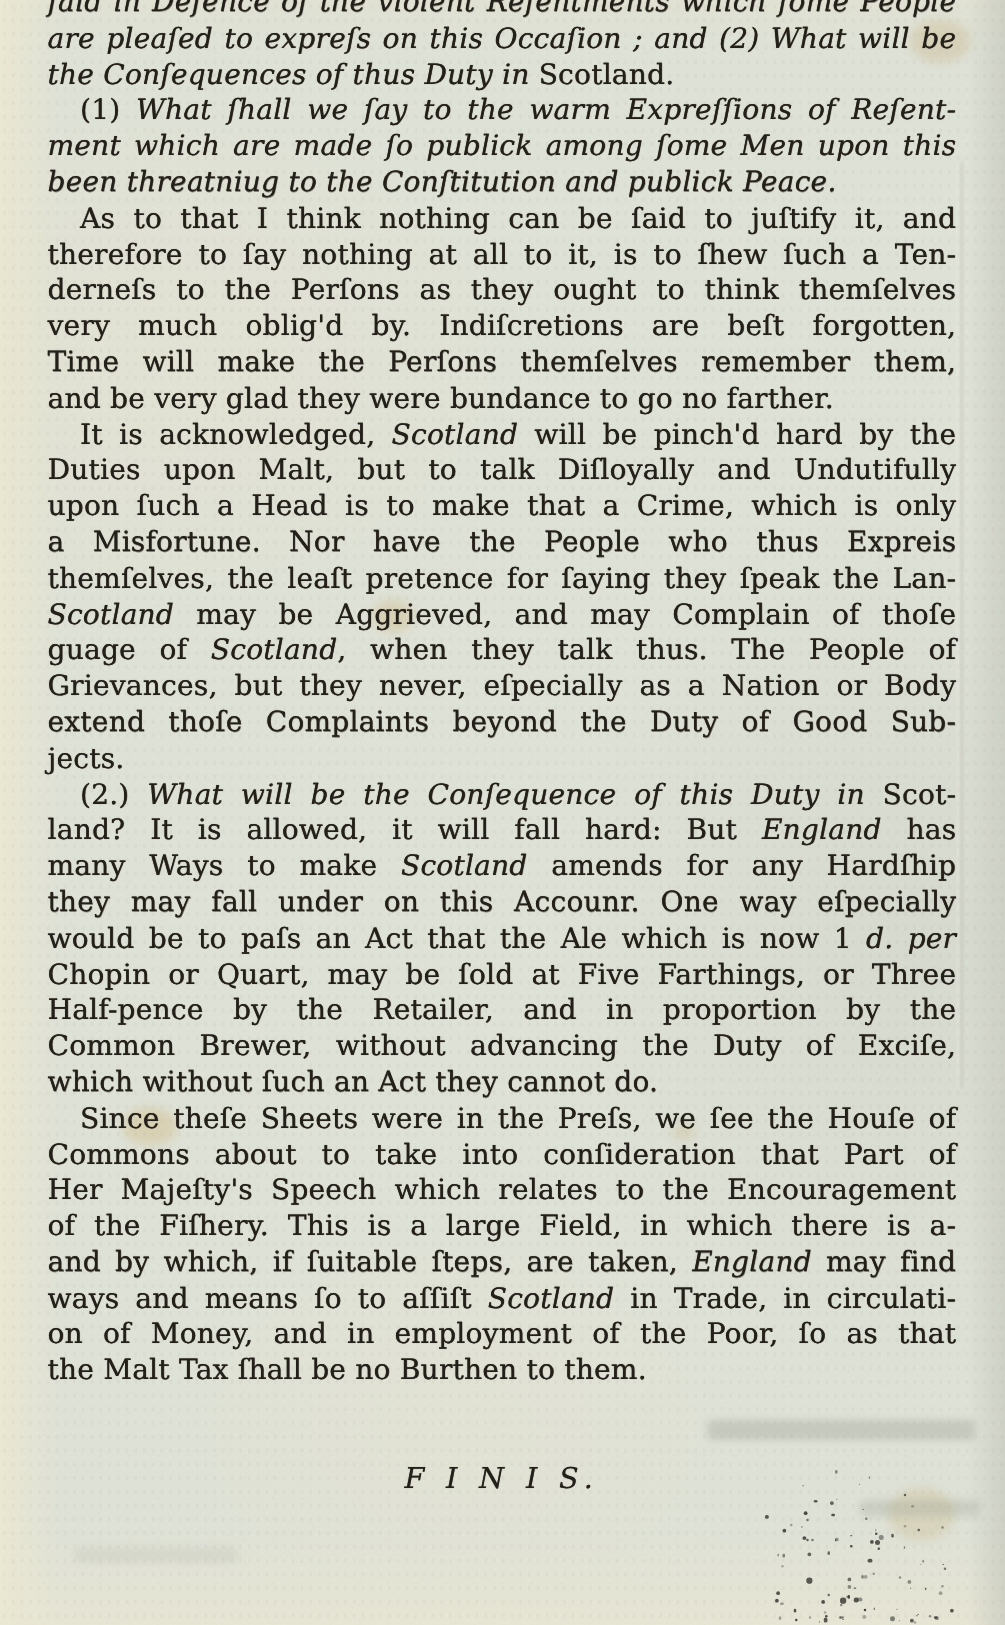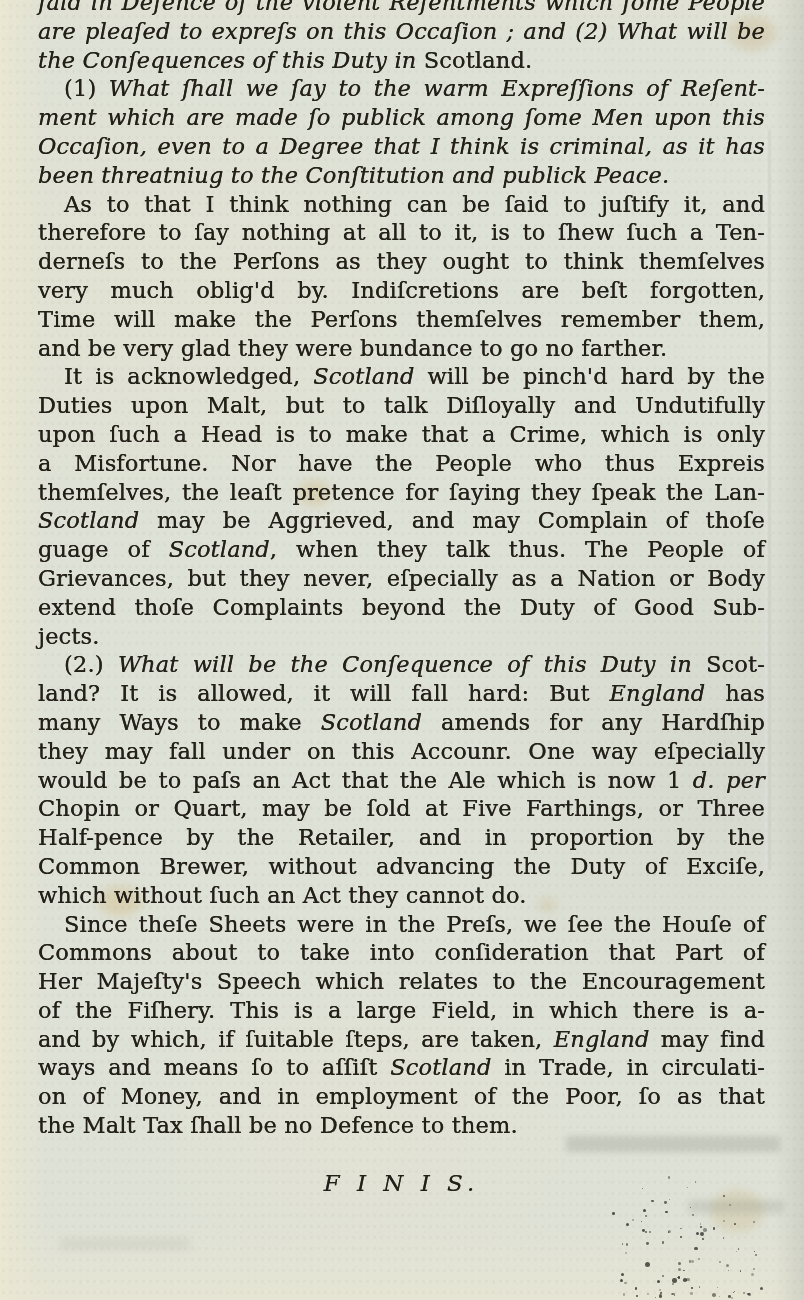--- a/index.html
+++ b/index.html
@@ -79,24 +79,23 @@
   <div class="stain st5"></div>
 
   <div class="ghost gh1"></div>
   <div class="ghost gh2"></div>
   <div class="ghost gh3"></div>
 
   <div class="textblock">
 
   <div class="line just"><span class="it">ſaid in Defence of the violent Reſentments which ſome People</span></div>
       <div class="line just"><span class="it">are pleaſed to expreſs on this Occaſion ; and (2) What will be</span></div>
-      <div class="line"><span class="it">the Conſequences of this Duty in </span><span class="ro">Scotland.</span></div>
+      <div class="line"><span class="it">the Conſequences of thus Duty in </span><span class="ro">Scotland.</span></div>
       <div class="line ind just"><span class="ro">(1) </span><span class="it">What ſhall we ſay to the warm Expreſſions of Reſent-</span></div>
       <div class="line just"><span class="it">ment which are made ſo publick among ſome Men upon this</span></div>
-      <div class="line just"><span class="it">Occaſion, even to a Degree that I think is criminal, as it has</span></div>
       <div class="line"><span class="it">been threatniug to the Conſtitution and publick Peace.</span></div>
       <div class="line ind just"><span class="ro">As to that I think nothing can be ſaid to juſtify it, and</span></div>
       <div class="line just"><span class="ro">therefore to ſay nothing at all to it, is to ſhew ſuch a Ten-</span></div>
       <div class="line just"><span class="ro">derneſs to the Perſons as they ought to think themſelves</span></div>
       <div class="line just"><span class="ro">very much oblig'd by. Indiſcretions are beſt forgotten,</span></div>
       <div class="line just"><span class="ro">Time will make the Perſons themſelves remember them,</span></div>
       <div class="line"><span class="ro">and be very glad they were bundance to go no farther.</span></div>
       <div class="line ind just"><span class="ro">It is acknowledged, </span><span class="it">Scotland</span><span class="ro"> will be pinch'd hard by the</span></div>
       <div class="line just"><span class="ro">Duties upon Malt, but to talk Diſloyally and Undutifully</span></div>
       <div class="line just"><span class="ro">upon ſuch a Head is to make that a Crime, which is only</span></div>
@@ -116,21 +115,21 @@
       <div class="line just"><span class="ro">Half-pence by the Retailer, and in proportion by the</span></div>
       <div class="line just"><span class="ro">Common Brewer, without advancing the Duty of Exciſe,</span></div>
       <div class="line"><span class="ro">which without ſuch an Act they cannot do.</span></div>
       <div class="line ind just"><span class="ro">Since theſe Sheets were in the Preſs, we ſee the Houſe of</span></div>
       <div class="line just"><span class="ro">Commons about to take into conſideration that Part of</span></div>
       <div class="line just"><span class="ro">Her Majeſty's Speech which relates to the Encouragement</span></div>
       <div class="line just"><span class="ro">of the Fiſhery. This is a large Field, in which there is a-</span></div>
       <div class="line just"><span class="ro">and by which, if ſuitable ſteps, are taken, </span><span class="it">England</span><span class="ro"> may find</span></div>
       <div class="line just"><span class="ro">ways and means ſo to aſſiſt </span><span class="it">Scotland</span><span class="ro"> in Trade, in circulati-</span></div>
       <div class="line just"><span class="ro">on of Money, and in employment of the Poor, ſo as that</span></div>
-      <div class="line"><span class="ro">the Malt Tax ſhall be no Defence to them.</span></div>
+      <div class="line"><span class="ro">the Malt Tax ſhall be no Burthen to them.</span></div>
     </div>
 
   <div class="finis" style="position:absolute; left:38px; top:1169px; width:727px;">F I N I S.</div>
 
   <div class="speck" id="speckles">
       <div class="dot" style="left: 644.5px; top: 1230.7px; width: 2.8px; height: 2.8px; opacity: 0.76;"></div>
       <div class="dot" style="left: 669.4px; top: 1199.3px; width: 1.1px; height: 1.1px; opacity: 0.47;"></div>
       <div class="dot" style="left: 670.8px; top: 1293px; width: 1.9px; height: 1.9px; opacity: 0.49;"></div>
       <div class="dot" style="left: 743.1px; top: 1292px; width: 2.2px; height: 2.2px; opacity: 0.5;"></div>
       <div class="dot" style="left: 694.3px; top: 1246.9px; width: 3.5px; height: 3.5px; opacity: 0.79;"></div>

